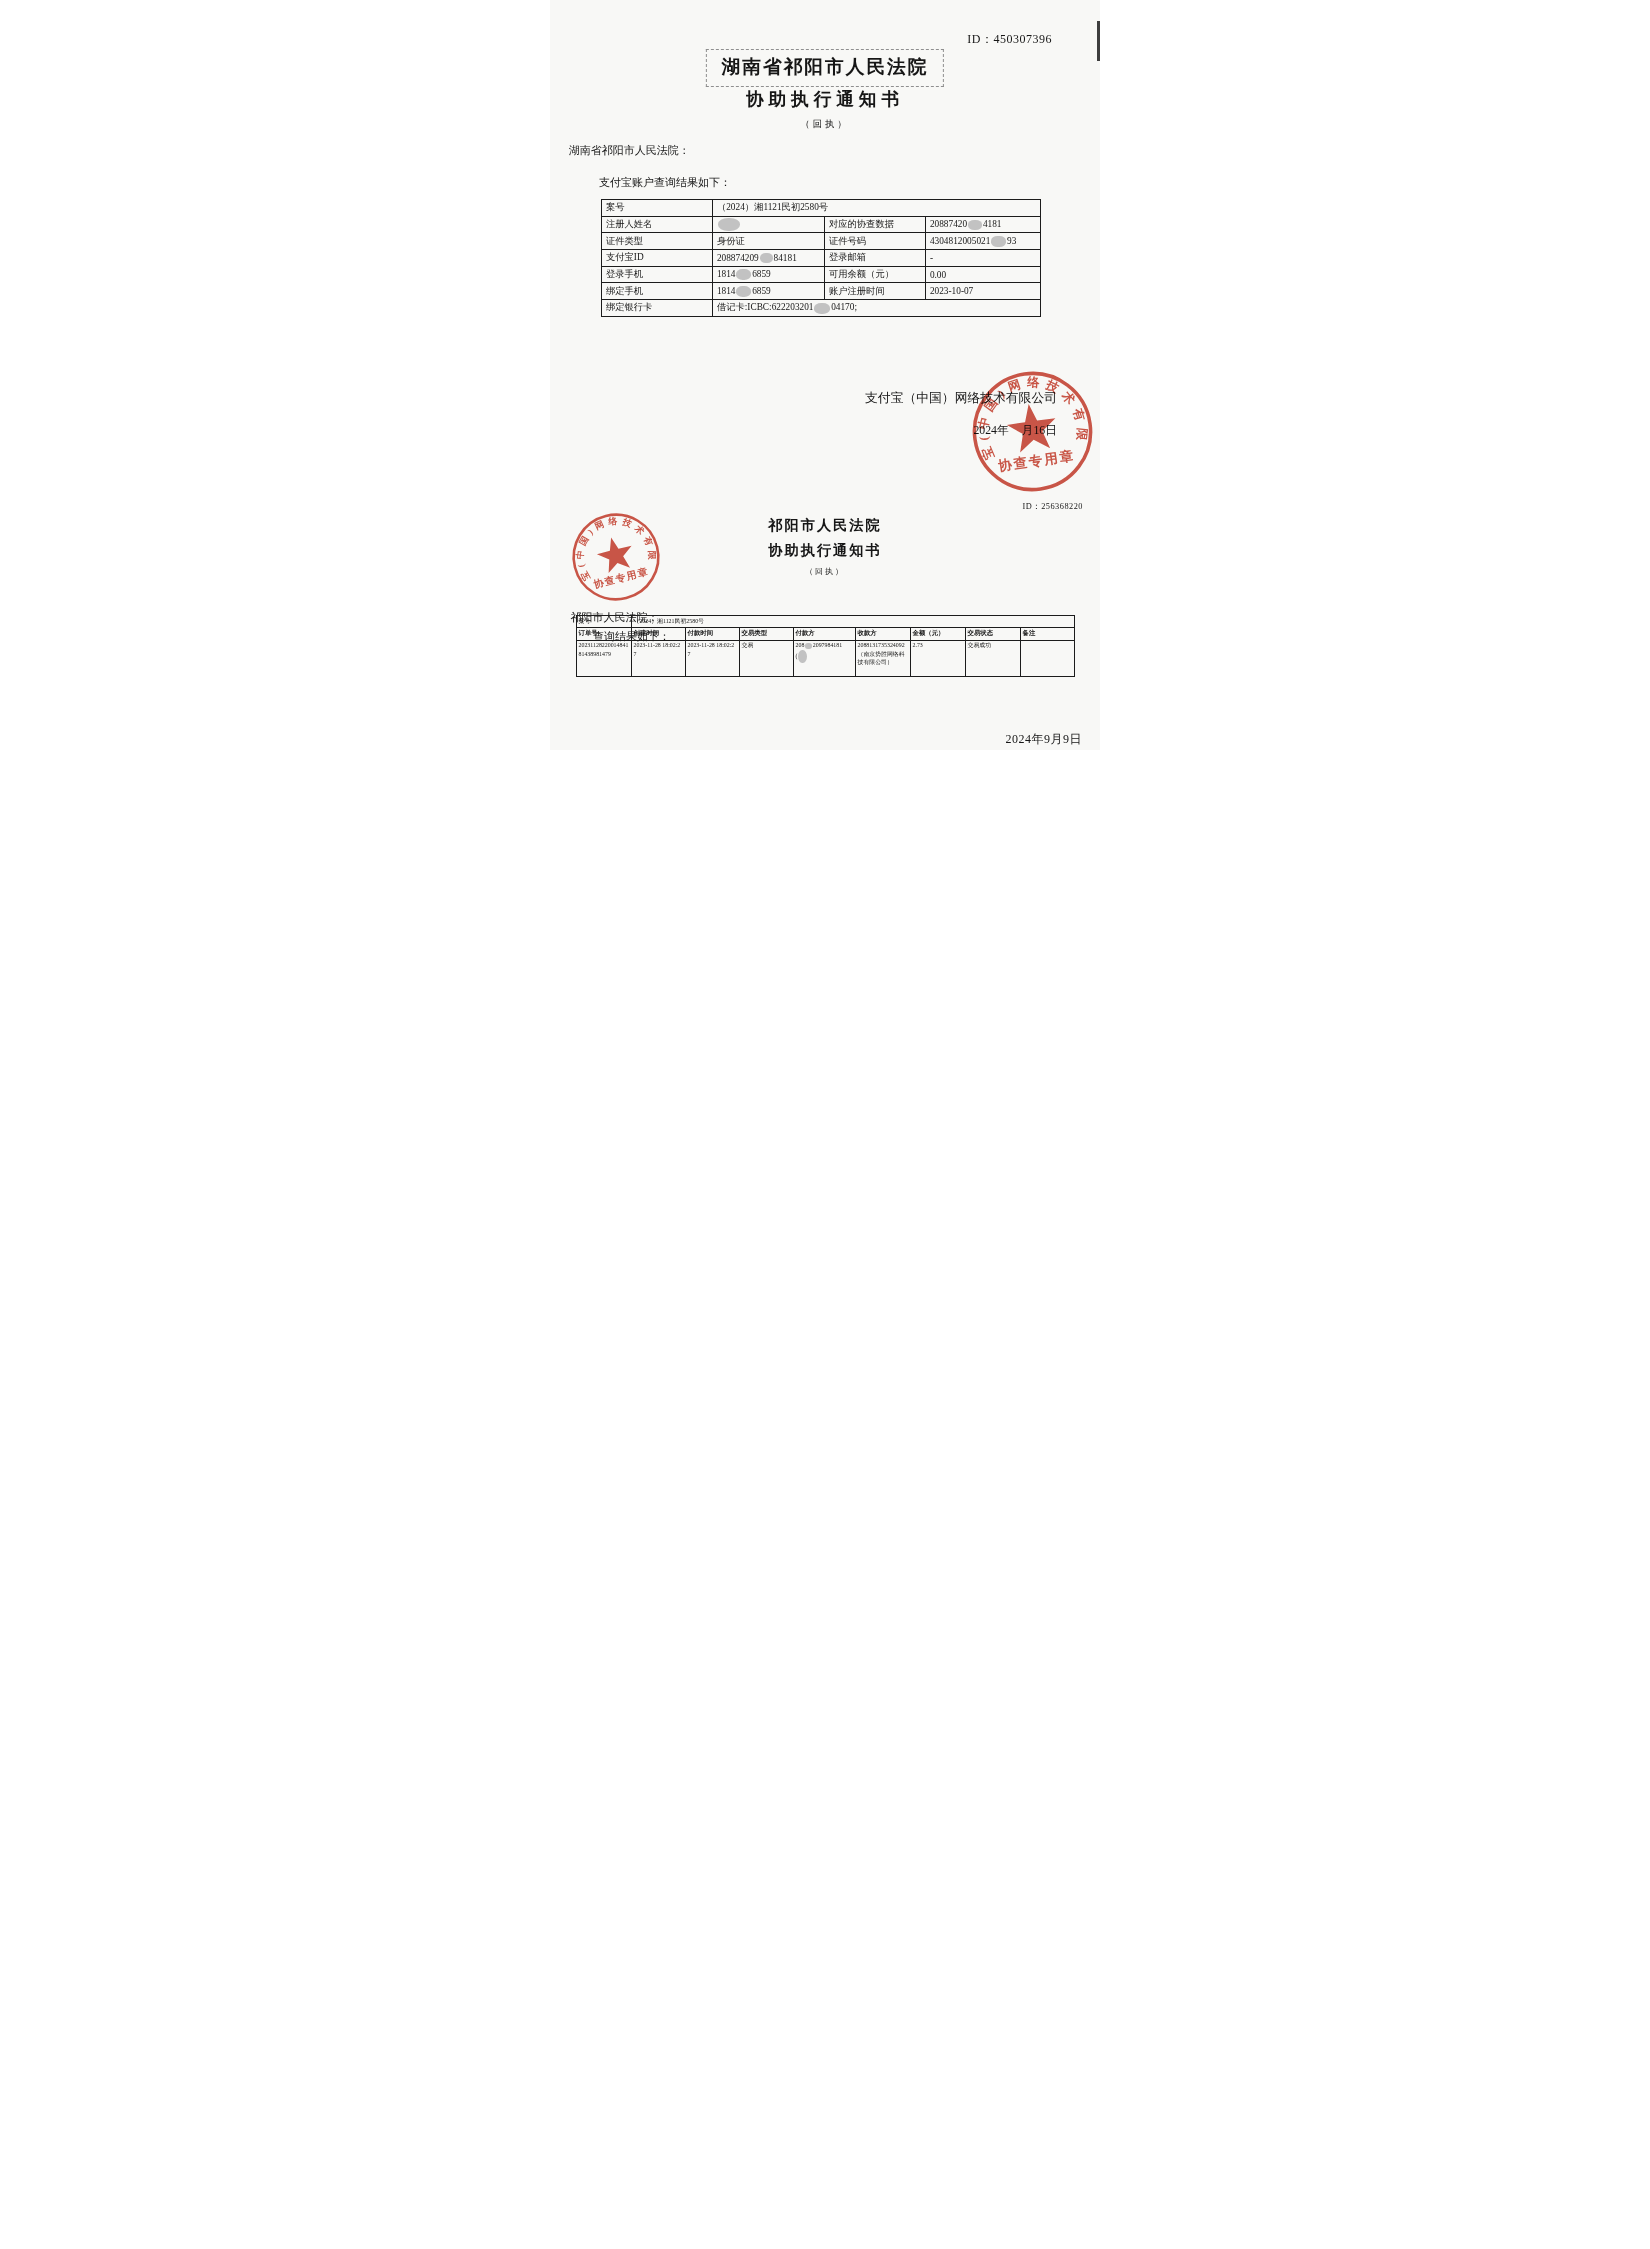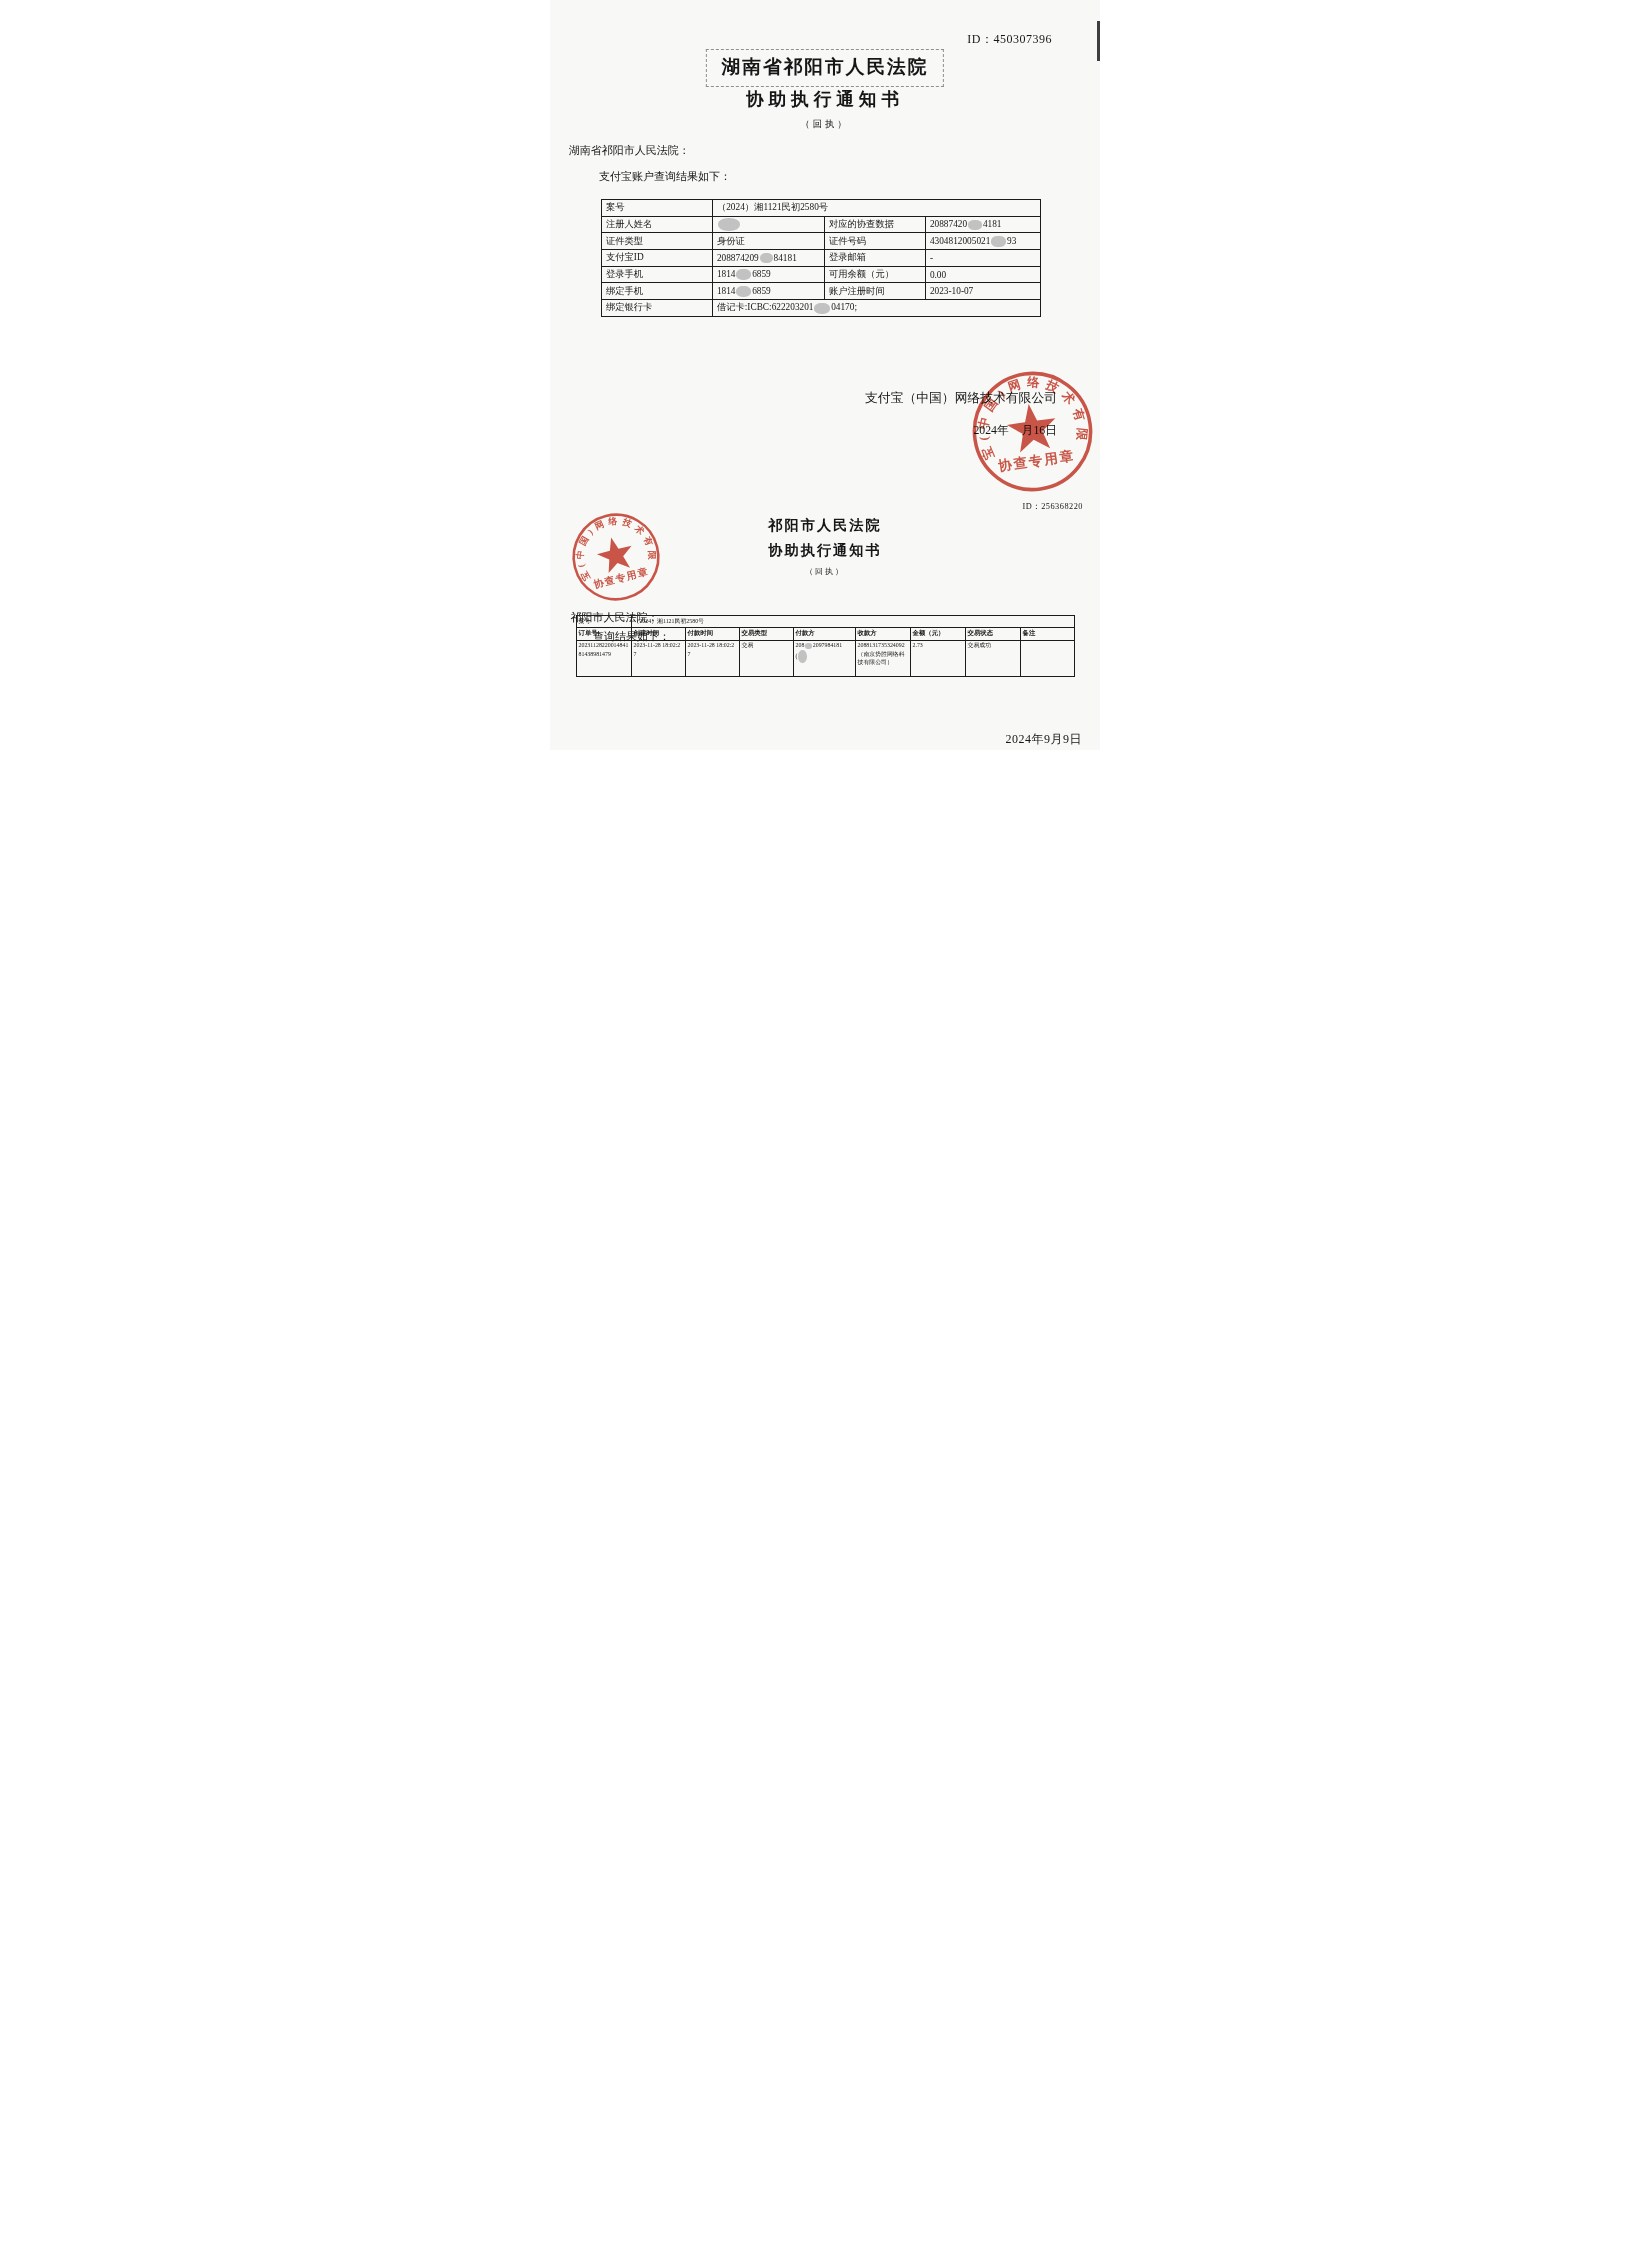--- a/index.html
+++ b/index.html
@@ -86,21 +86,21 @@
   <div class="abs center" style="top:49px;">
     <div class="title-box">
       <div class="title-main">湖南省祁阳市人民法院</div>
     </div>
   </div>
 
   <div class="abs center title-sub" style="top:87px;">协助执行通知书</div>
   <div class="abs center receipt" style="top:118px;">（回执）</div>
 
   <div class="abs body-line" style="top:143px;left:18.7px;">湖南省祁阳市人民法院：</div>
-  <div class="abs body-line" style="top:169px;left:49px;">支付宝账户查询结果如下：</div>
+  <div class="abs body-line" style="top:175px;left:49px;">支付宝账户查询结果如下：</div>
 
   <table class="t1 abs" style="top:199px;left:51px;">
     <colgroup>
         <col style="width:111px">
         <col style="width:112px">
         <col style="width:101px">
         <col style="width:115px">
       </colgroup>
     <tbody>
       <tr>

